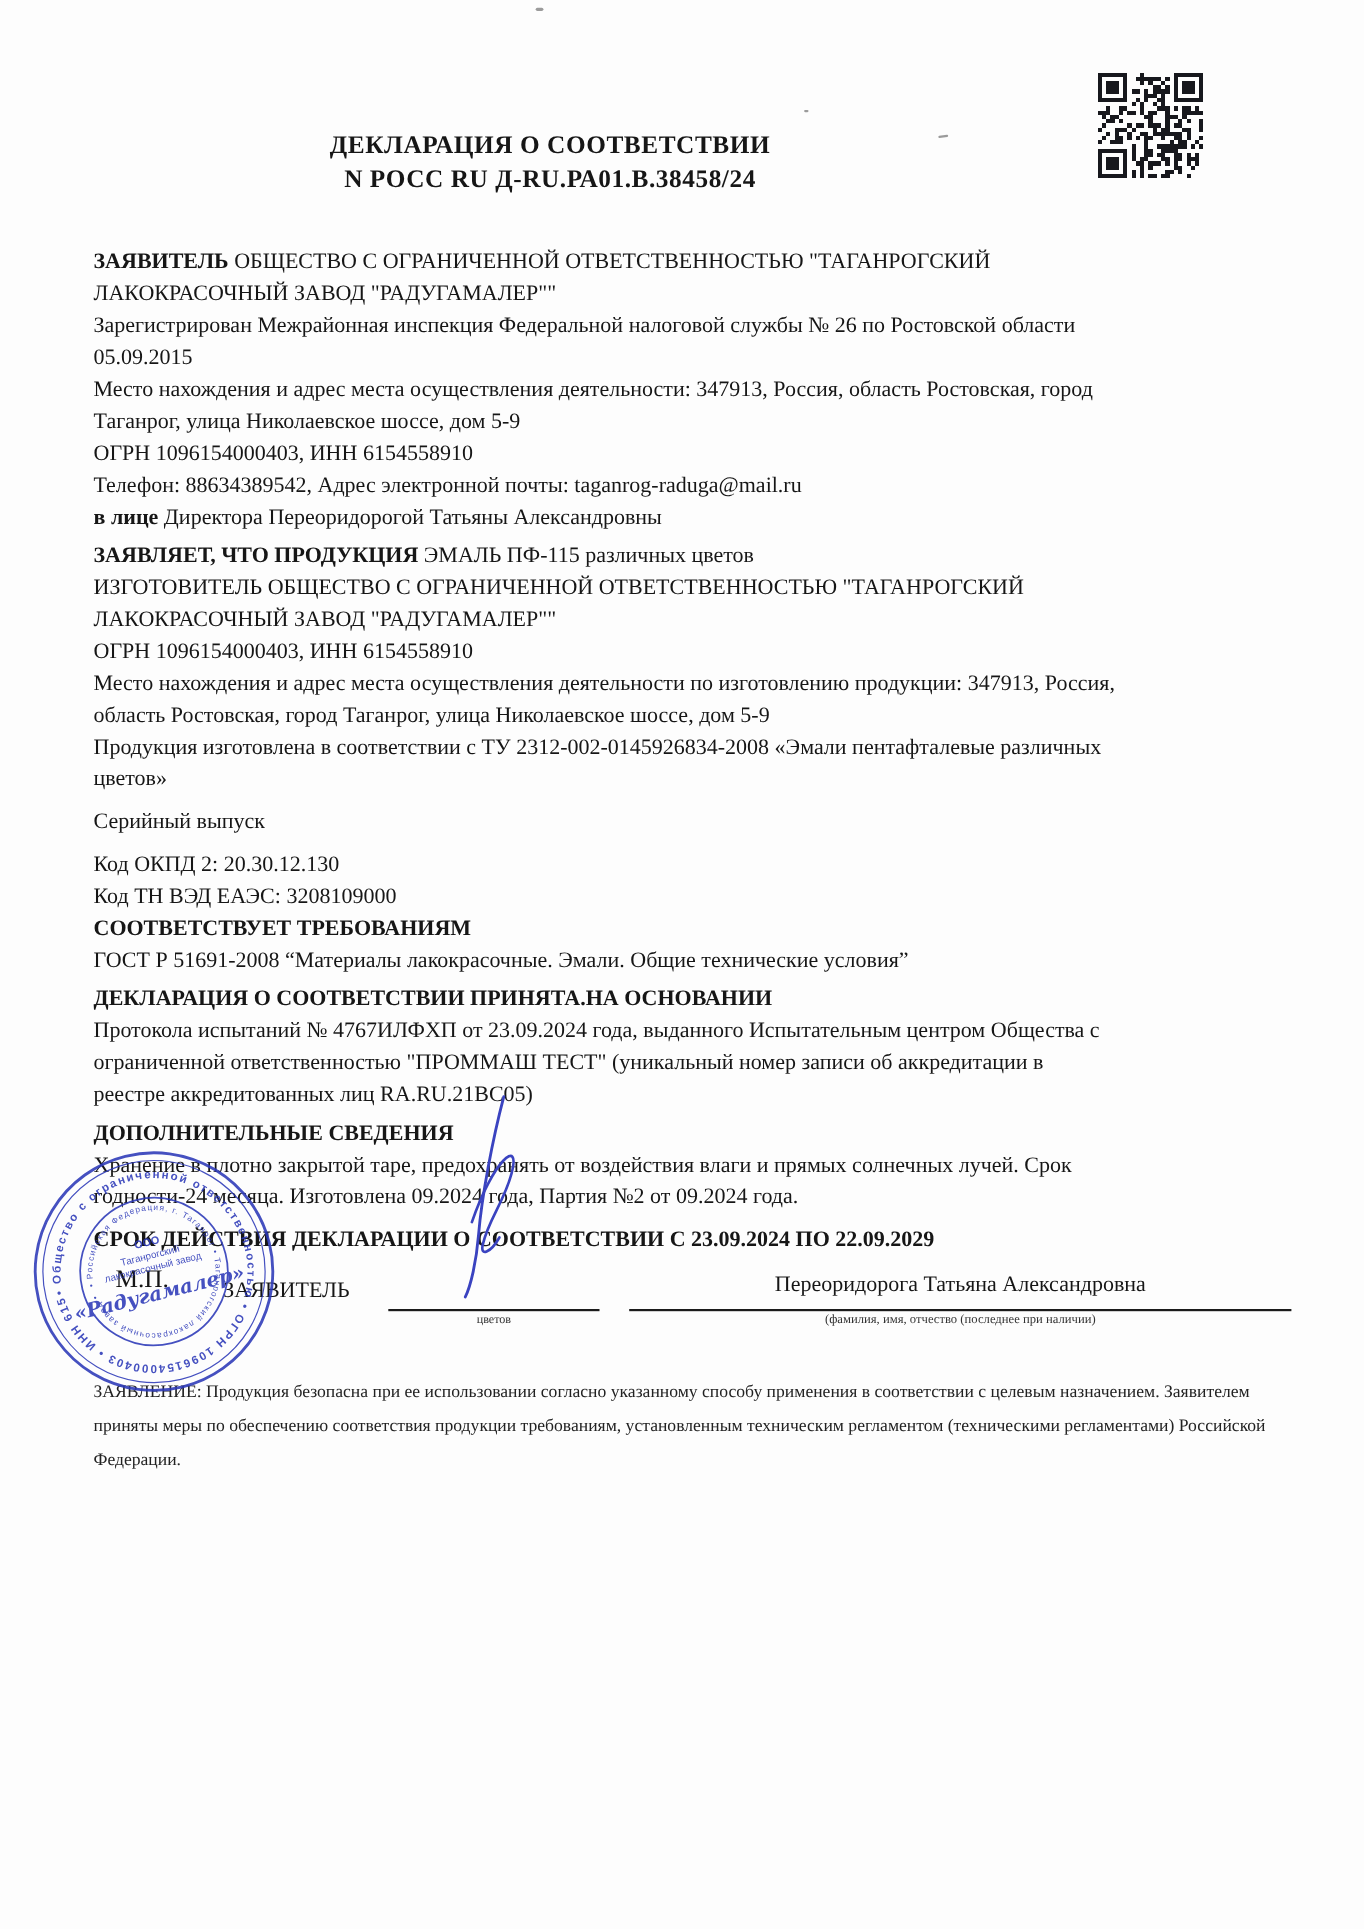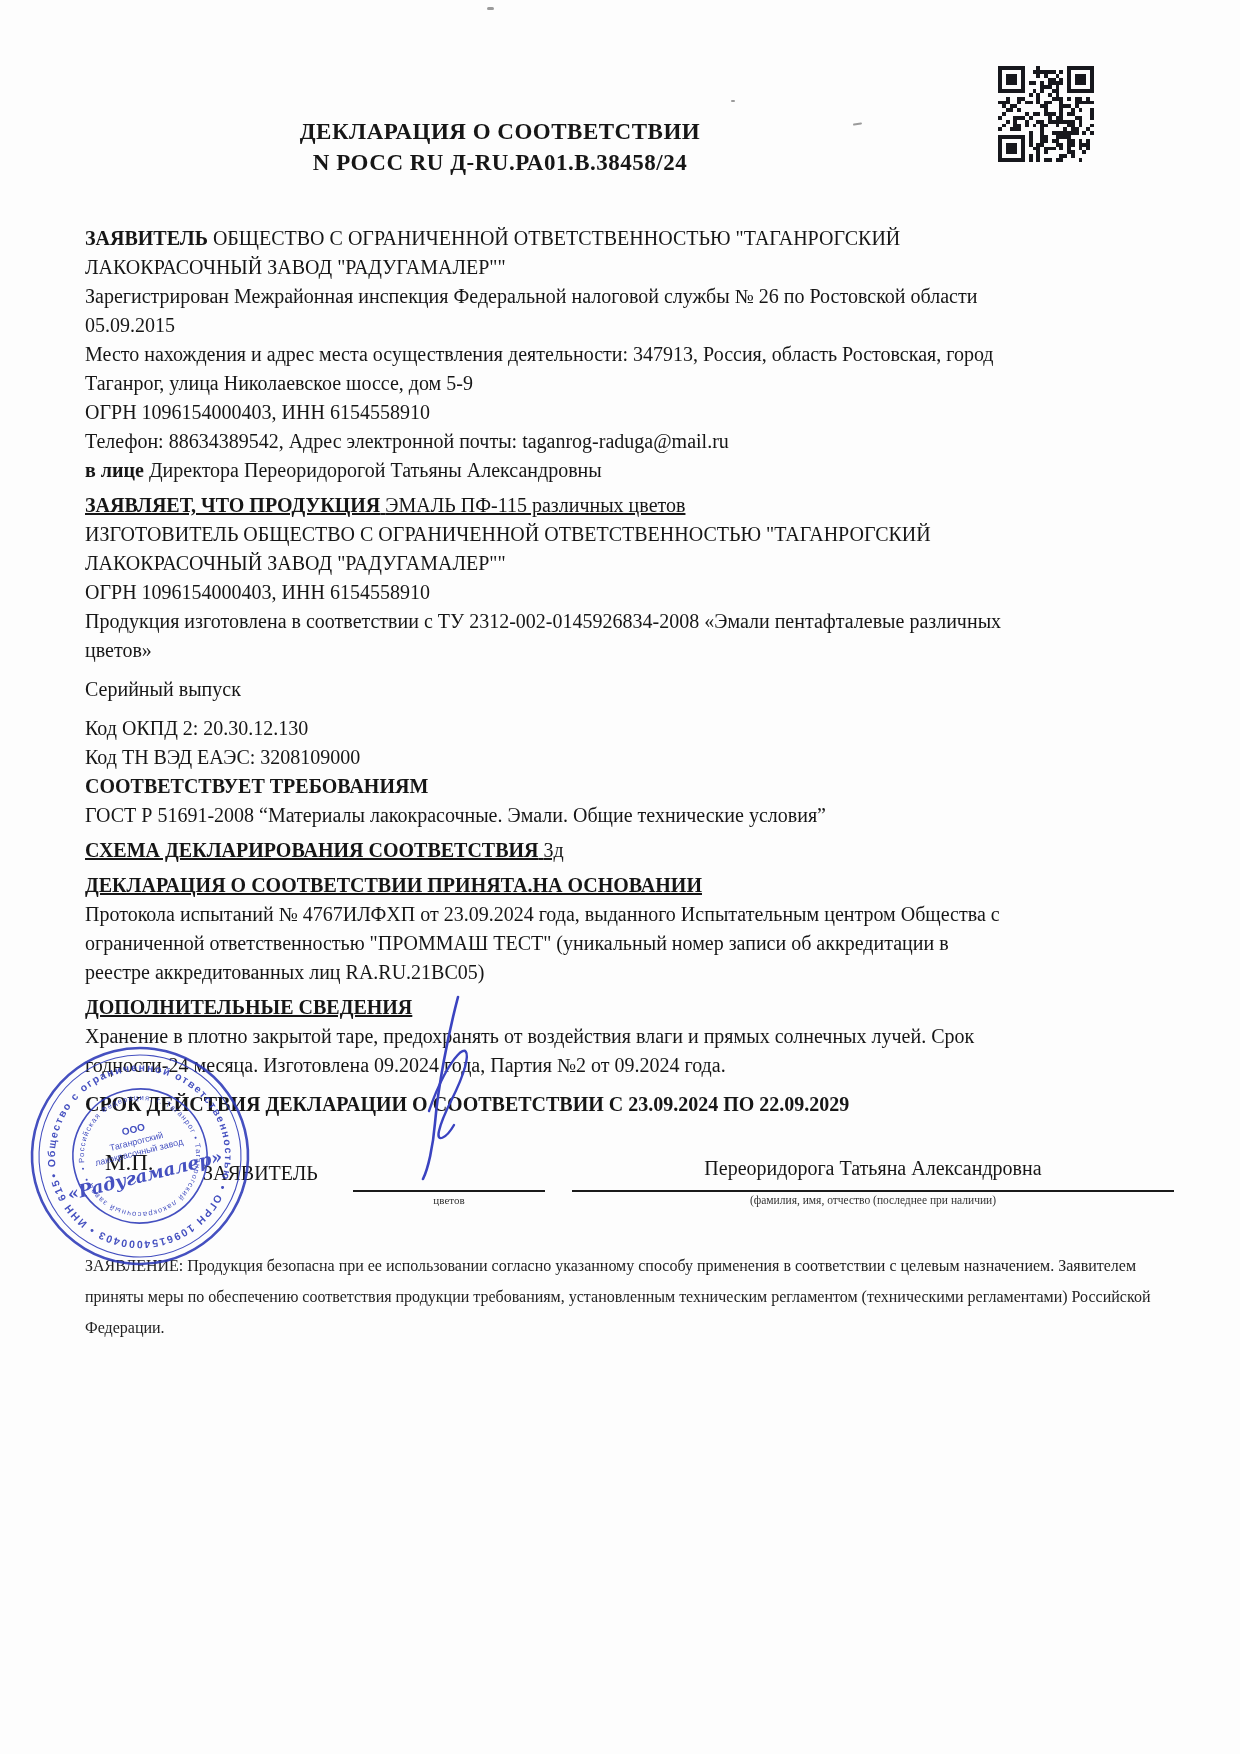--- a/index.html
+++ b/index.html
@@ -11,21 +11,21 @@
   
   .qr { position:absolute; left:998px; top:66px; width:96px; height:96px; }
   .qr svg { width:100%; height:100%; fill:#17181d; }
   
   .title { padding-top:116px; margin-left:150px; width:700px; text-align:center;
            font-weight:bold; font-size:23px; line-height:31px; letter-spacing:.5px; }
   
   .content { margin-left:85px; margin-top:46px; width:932px; font-size:20px; line-height:29px; }
   .content p { margin:0; }
   .b { font-weight:bold; }
-  .mt6 { margin-top:6px !important;text-decoration:underline; }
+  .mt6 { margin-top:6px !important; }
   .mt10 { margin-top:10px !important; }
   .codes { margin-left:245px; }
   
   .abs { position:absolute; }
   .mp { left:105px; top:1150px; font-size:23px;text-align:center; }
   .sig-applicant { left:203px; top:1162px; font-size:20px; }
   .sig-line1 { left:353px; top:1190px; width:192px; border-top:2px solid #1b1b1b; }
   .sig-cap1 { left:353px; top:1194px; width:192px; text-align:center; font-size:11px; color:#333; }
   .sig-line2 { left:572px; top:1190px; width:602px; border-top:2px solid #1b1b1b; }
   .sig-name { left:572px; top:1157px; width:602px; text-align:center; font-size:20px; }
@@ -285,28 +285,28 @@
     <p><span class="b">ЗАЯВИТЕЛЬ</span> <span>ОБЩЕСТВО С ОГРАНИЧЕННОЙ ОТВЕТСТВЕННОСТЬЮ "ТАГАНРОГСКИЙ ЛАКОКРАСОЧНЫЙ ЗАВОД "РАДУГАМАЛЕР""</span></p>
     <p>Зарегистрирован Межрайонная инспекция Федеральной налоговой службы № 26 по Ростовской области 05.09.2015</p>
     <p>Место нахождения и адрес места осуществления деятельности: 347913, Россия, область Ростовская, город Таганрог, улица Николаевское шоссе, дом 5-9</p>
     <p>ОГРН 1096154000403, ИНН 6154558910</p>
     <p>Телефон: 88634389542, Адрес электронной почты: taganrog-raduga@mail.ru</p>
     <p><span class="b">в лице</span> <span>Директора Переоридорогой Татьяны Александровны</span></p>
 
     <p class="mt6"><span class="b">ЗАЯВЛЯЕТ, ЧТО ПРОДУКЦИЯ</span> <span>ЭМАЛЬ ПФ-115 различных цветов</span></p>
     <p>ИЗГОТОВИТЕЛЬ ОБЩЕСТВО С ОГРАНИЧЕННОЙ ОТВЕТСТВЕННОСТЬЮ "ТАГАНРОГСКИЙ ЛАКОКРАСОЧНЫЙ ЗАВОД "РАДУГАМАЛЕР""</p>
     <p>ОГРН 1096154000403, ИНН 6154558910</p>
+    <p>Место нахождения и адрес места осуществления деятельности по изготовлению продукции: 347913, Россия, область Ростовская, город Таганрог, улица Николаевское шоссе, дом 5-9</p>
     <p>Продукция изготовлена в соответствии с ТУ 2312-002-0145926834-2008 «Эмали пентафталевые различных цветов»</p>
     <p class="mt10">Серийный выпуск</p>
     <p class="codes mt10">Код ОКПД 2: 20.30.12.130</p>
     <p class="codes">Код ТН ВЭД ЕАЭС: 3208109000</p>
 
     <p class="b">СООТВЕТСТВУЕТ ТРЕБОВАНИЯМ</p>
     <p>ГОСТ Р 51691-2008 “Материалы лакокрасочные. Эмали. Общие технические условия”</p>
-    <p class="mt6"><span class="b">СХЕМА ДЕКЛАРИРОВАНИЯ СООТВЕТСТВИЯ</span> <span>3д</span></p>
     <p class="b mt6">ДЕКЛАРАЦИЯ О СООТВЕТСТВИИ ПРИНЯТА.НА ОСНОВАНИИ</p>
     <p>Протокола испытаний № 4767ИЛФХП от 23.09.2024 года, выданного Испытательным центром Общества с ограниченной ответственностью "ПРОММАШ ТЕСТ" (уникальный номер записи об аккредитации в реестре аккредитованных лиц RA.RU.21ВС05)</p>
     <p class="b mt6">ДОПОЛНИТЕЛЬНЫЕ СВЕДЕНИЯ</p>
     <p>Хранение в плотно закрытой таре, предохранять от воздействия влаги и прямых солнечных лучей. Срок годности-24 месяца. Изготовлена 09.2024 года, Партия №2 от 09.2024 года.</p>
     <p class="b mt10">СРОК ДЕЙСТВИЯ ДЕКЛАРАЦИИ О СООТВЕТСТВИИ С 23.09.2024 ПО 22.09.2029</p>
   </div>
 
   <div class="abs mp">М.П.</div>
   <div class="abs sig-applicant">ЗАЯВИТЕЛЬ</div>
   <div class="abs sig-line1"></div>

